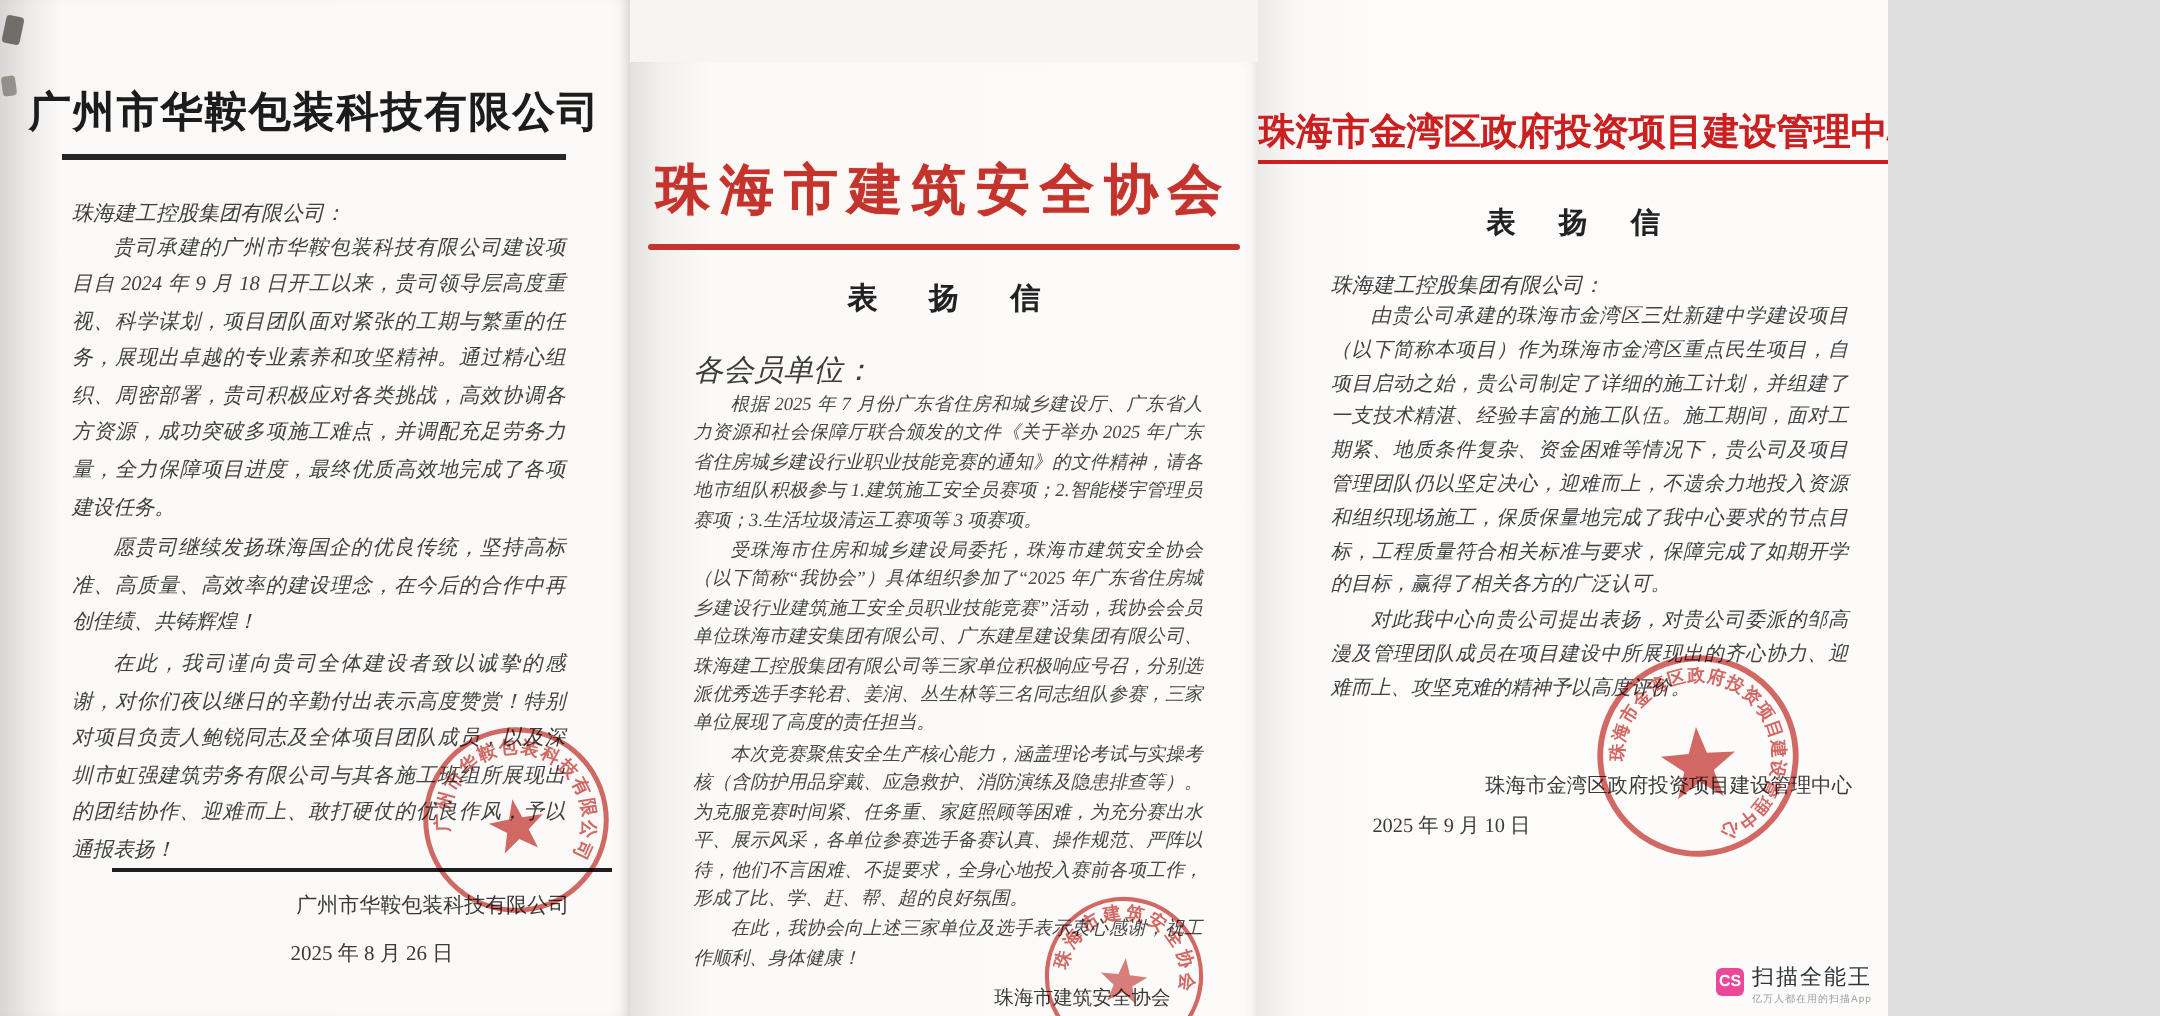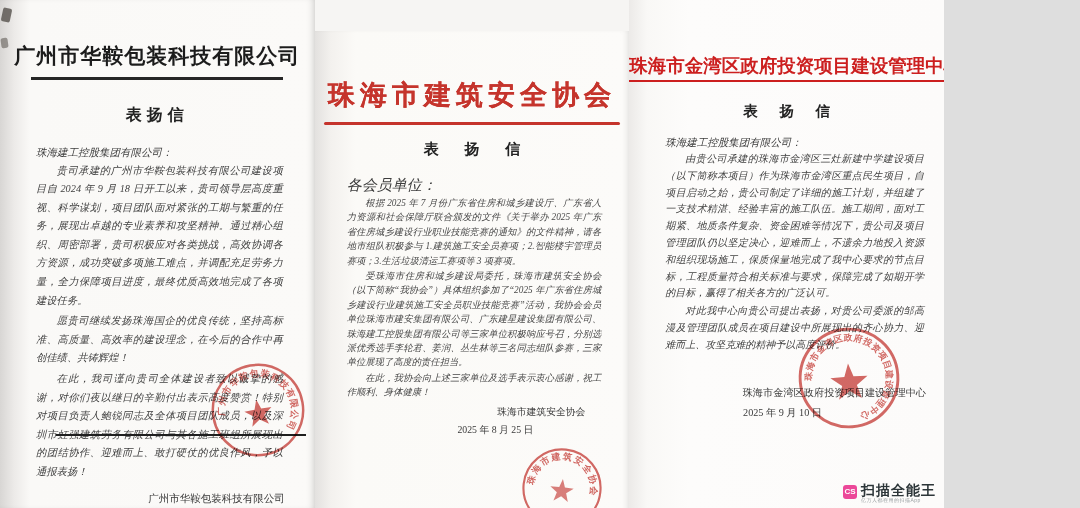--- a/index.html
+++ b/index.html
@@ -77,21 +77,21 @@
   .page--right .para { font-size:10px;   line-height:16.8px; margin-top:1px; }
 
   
   .sig-block { text-align:right; }
   .sig-line  { font-weight:normal; }
   .page--left  .sig-block { margin-top:10px; padding-right:30px; font-size:10.5px; }
   .page--left  .date-line { margin-top:10px; padding-right:58px; }
   .page--mid   .sig-block { margin-top:6px;  padding-right:44px; font-size:9.8px; }
   .page--mid   .date-line { margin-top:5px;  padding-right:52px; }
   .page--right .sig-block { margin-top:32px; padding-right:18px; font-size:10.2px; }
-  .page--right .date-line { margin-top:6px;  padding-right:104px; }
+  .page--right .date-line { margin-top:6px;  padding-right:104px;text-align:center; }
 
   .footer-rule {
     position:absolute; left:56px; bottom:72px;
     width:250px; height:2px; background:#1f1f1f;
   }
 
   
   .seal {
     position:absolute; mix-blend-mode:multiply; opacity:.78;
     color:#c8403a;
@@ -114,46 +114,46 @@
   }
   .wm-badge {
     width:14px; height:14px; border-radius:3px;
     background:#ec4899; color:#fff;
     font-family:"Liberation Sans","DejaVu Sans",sans-serif;
     font-weight:bold; font-size:8px; line-height:14px; text-align:center;margin-left:15px;
   }
   .wm-text { display:flex; flex-direction:column; }
   .wm-title {
     font-family:"Liberation Sans","DejaVu Sans",sans-serif;
-    font-size:14px; font-weight:bold; color:#2c3538; letter-spacing:1px; line-height:11px;
+    font-size:11px; font-weight:normal; color:#2c3538; letter-spacing:1px; line-height:11px;
   }
   .wm-sub {
     font-family:"Liberation Sans","DejaVu Sans",sans-serif;
     font-size:5px; color:#9aa0a2; letter-spacing:.5px; margin-top:1px;
   }
 </style>
 </head>
 <body>
 
 <div class="scan-strip">
 
   <div class="page page--left">
     <div class="scan-artifact artifact-1"></div>
     <div class="scan-artifact artifact-2"></div>
     <div class="letterhead">广州市华鞍包装科技有限公司</div>
     <div class="head-rule"></div>
-    <div class="letter-title">表扬信</div>
     <div class="letter-body">
       <p class="salutation">珠海建工控股集团有限公司：</p>
       <p class="para">贵司承建的广州市华鞍包装科技有限公司建设项目自 2024 年 9 月 18 日开工以来，贵司领导层高度重视、科学谋划，项目团队面对紧张的工期与繁重的任务，展现出卓越的专业素养和攻坚精神。通过精心组织、周密部署，贵司积极应对各类挑战，高效协调各方资源，成功突破多项施工难点，并调配充足劳务力量，全力保障项目进度，最终优质高效地完成了各项建设任务。</p>
       <p class="para">愿贵司继续发扬珠海国企的优良传统，坚持高标准、高质量、高效率的建设理念，在今后的合作中再创佳绩、共铸辉煌！</p>
       <p class="para">在此，我司谨向贵司全体建设者致以诚挚的感谢，对你们夜以继日的辛勤付出表示高度赞赏！特别对项目负责人鲍锐同志及全体项目团队成员，以及深圳市虹强建筑劳务有限公司与其各施工班组所展现出的团结协作、迎难而上、敢打硬仗的优良作风，予以通报表扬！</p>
     </div>
     <div class="sig-block">
       <div class="sig-line">广州市华鞍包装科技有限公司</div>
+      <div class="date-line">2025 年 8 月 26 日</div>
     </div>
     <div class="footer-rule"></div>
     <svg class="seal seal--1" viewBox="0 0 100 100">
       <defs>
         <path id="sealArc1" d="M 50,50 m -35,0 a 35,35 0 1,1 70,0 a 35,35 0 1,1 -70,0"></path>
       </defs>
       <circle cx="50" cy="50" r="47" fill="none" stroke="currentColor" stroke-width="2.6"></circle>
       <text font-size="9.5" fill="currentColor" letter-spacing="1">
         <textPath href="#sealArc1">广州市华鞍包装科技有限公司</textPath>
       </text>
@@ -162,20 +162,21 @@
   </div>
 
   <div class="page page--mid">
     <div class="letterhead">珠海市建筑安全协会</div>
     <div class="head-rule"></div>
     <div class="letter-title">表 扬 信</div>
     <div class="letter-body">
       <p class="salutation">各会员单位：</p>
       <p class="para">根据 2025 年 7 月份广东省住房和城乡建设厅、广东省人力资源和社会保障厅联合颁发的文件《关于举办 2025 年广东省住房城乡建设行业职业技能竞赛的通知》的文件精神，请各地市组队积极参与 1.建筑施工安全员赛项；2.智能楼宇管理员赛项；3.生活垃圾清运工赛项等 3 项赛项。</p>
       <p class="para">受珠海市住房和城乡建设局委托，珠海市建筑安全协会（以下简称“我协会”）具体组织参加了“2025 年广东省住房城乡建设行业建筑施工安全员职业技能竞赛”活动，我协会会员单位珠海市建安集团有限公司、广东建星建设集团有限公司、珠海建工控股集团有限公司等三家单位积极响应号召，分别选派优秀选手李轮君、姜润、丛生林等三名同志组队参赛，三家单位展现了高度的责任担当。</p>
+      <p class="para">本次竞赛聚焦安全生产核心能力，涵盖理论考试与实操考核（含防护用品穿戴、应急救护、消防演练及隐患排查等）。为克服竞赛时间紧、任务重、家庭照顾等困难，为充分赛出水平、展示风采，各单位参赛选手备赛认真、操作规范、严阵以待，他们不言困难、不提要求，全身心地投入赛前各项工作，形成了比、学、赶、帮、超的良好氛围。</p>
       <p class="para">在此，我协会向上述三家单位及选手表示衷心感谢，祝工作顺利、身体健康！</p>
     </div>
     <div class="sig-block">
       <div class="sig-line">珠海市建筑安全协会</div>
       <div class="date-line">2025 年 8 月 25 日</div>
     </div>
     <svg class="seal seal--2" viewBox="0 0 100 100">
       <defs>
         <path id="sealArc2" d="M 50,50 m -35,0 a 35,35 0 1,1 70,0 a 35,35 0 1,1 -70,0"></path>
       </defs>

